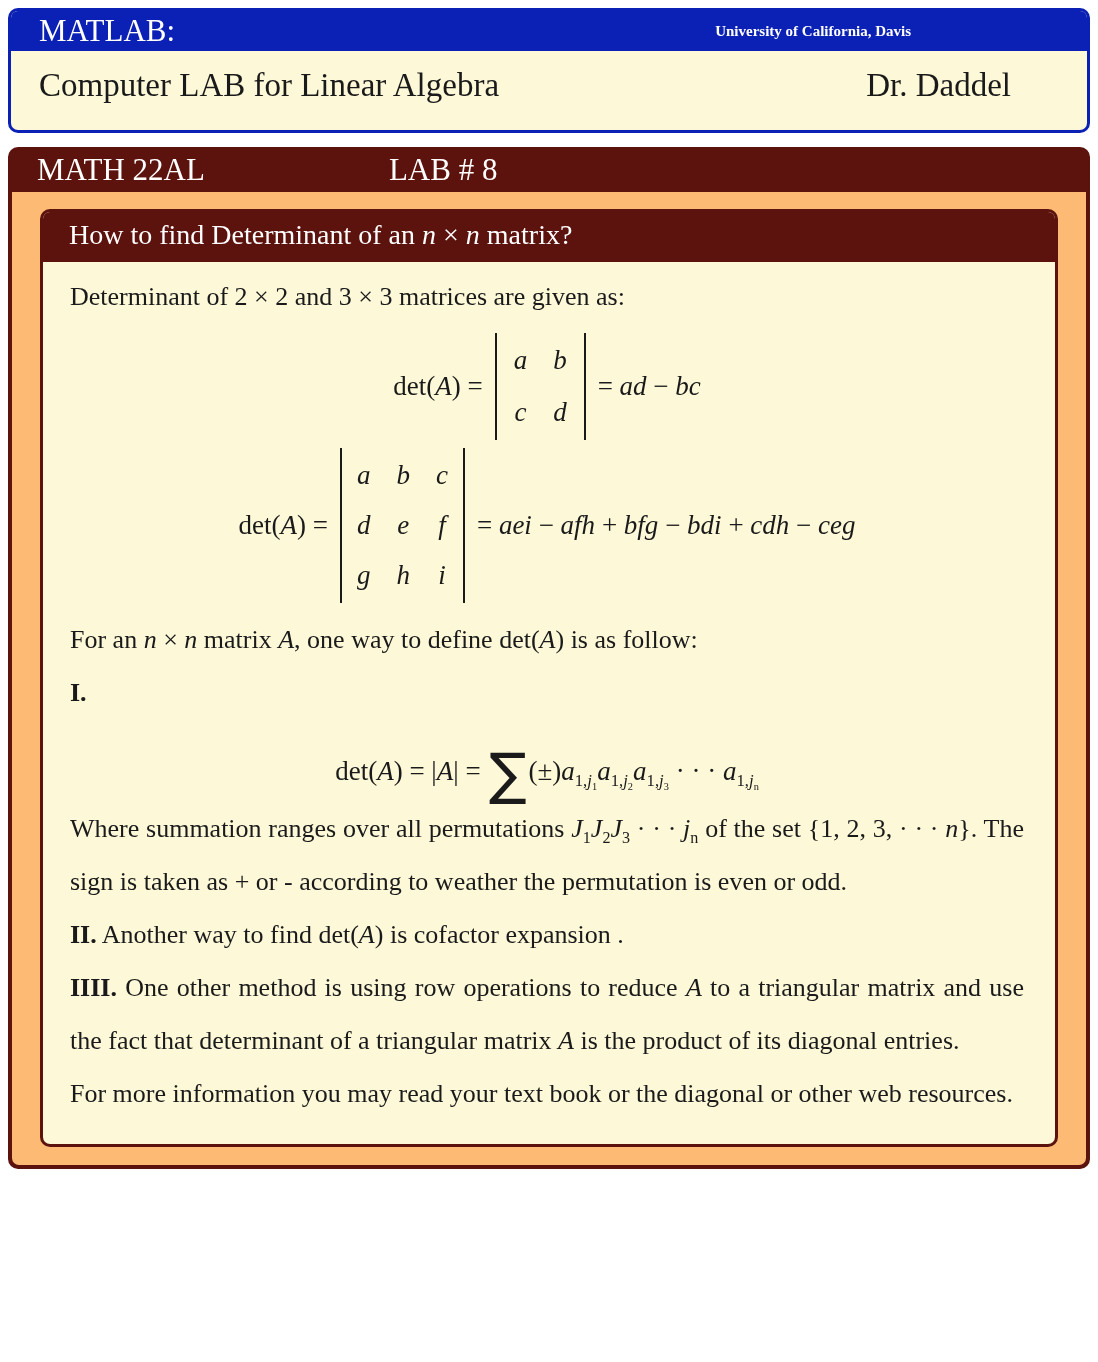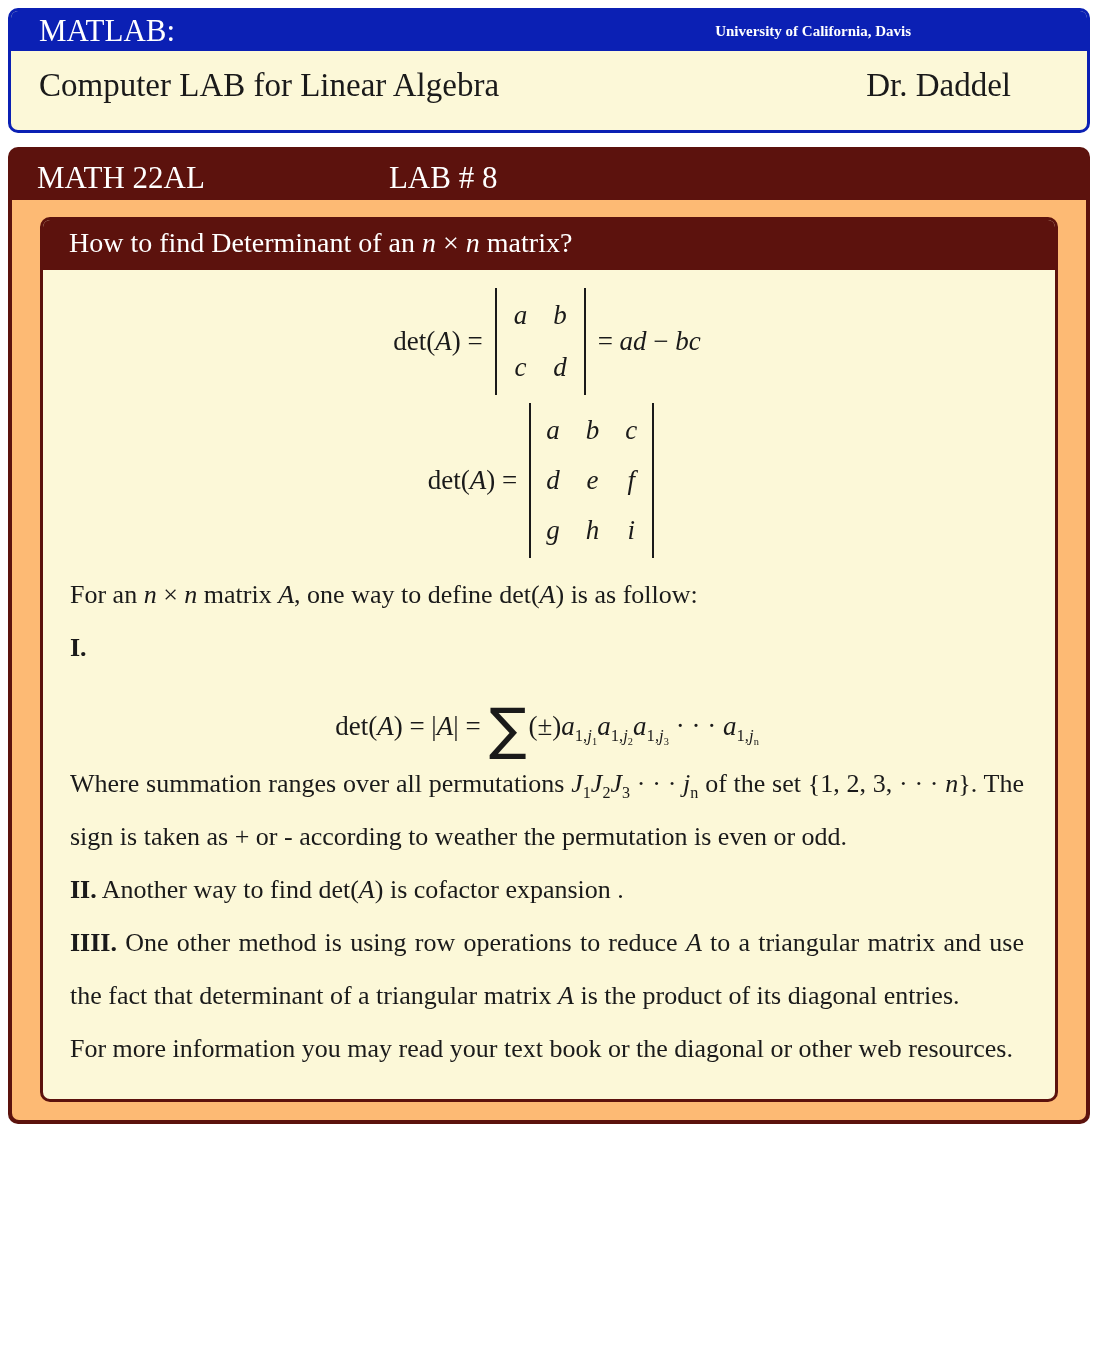--- a/index.html
+++ b/index.html
@@ -41,21 +41,21 @@
     align-items: baseline;
     padding: 16px 76px 26px 28px;
     font-size: 33px;
   }
 
   
   .lab-card {
     margin: 14px 8px 6px;
     background: #5c120d;
     border-radius: 10px;
-    padding: 8px 4px 4px;
+    padding: 0 4px 4px;
   }
   .lab-banner {
     height: 45px;
     display: flex;
     align-items: center;
     color: #ffffff;
     font-size: 31px;
     padding-left: 25px;
   }
   .lab-number { margin-left: 184px; }
@@ -142,20 +142,21 @@
     <div class="lab-banner">
       <span>MATH 22AL</span>
       <span class="lab-number">LAB # 8</span>
     </div>
 
     <div class="lab-inner">
       <div class="section-card">
         <div class="section-title">How to find Determinant of an <i>n</i> × <i>n</i> matrix?</div>
 
         <div class="section-body">
+          <p>Determinant of 2 × 2 and 3 × 3 matrices are given as:</p>
 
           <div class="eq eq-det2">
             <span class="mathpart">det(<i>A</i>) =</span>
             <div class="det-matrix cols-2">
               <span>a</span>
               <span>b</span>
               <span>c</span>
               <span>d</span>
             </div>
             <span class="mathpart">= <i>ad</i> − <i>bc</i></span>
@@ -167,20 +168,21 @@
               <span>a</span>
               <span>b</span>
               <span>c</span>
               <span>d</span>
               <span>e</span>
               <span>f</span>
               <span>g</span>
               <span>h</span>
               <span>i</span>
             </div>
+            <span class="mathpart">= <i>aei</i> − <i>afh</i> + <i>bfg</i> − <i>bdi</i> + <i>cdh</i> − <i>ceg</i></span>
           </div>
 
           <p>For an <i>n</i> × <i>n</i> matrix <i>A</i>, one way to define det(<i>A</i>) is as follow:</p>
           <p><b>I.</b></p>
 
           <div class="eq eq-sum">
             <span class="mathpart">det(<i>A</i>) = |<i>A</i>| =</span>
             <span class="big-sum">∑</span>
             <span class="mathpart">(±)<i>a</i><sub>1,<i>j</i><sub>1</sub></sub><i>a</i><sub>1,<i>j</i><sub>2</sub></sub><i>a</i><sub>1,<i>j</i><sub>3</sub></sub> · · · <i>a</i><sub>1,<i>j</i><sub>n</sub></sub></span>
           </div>

